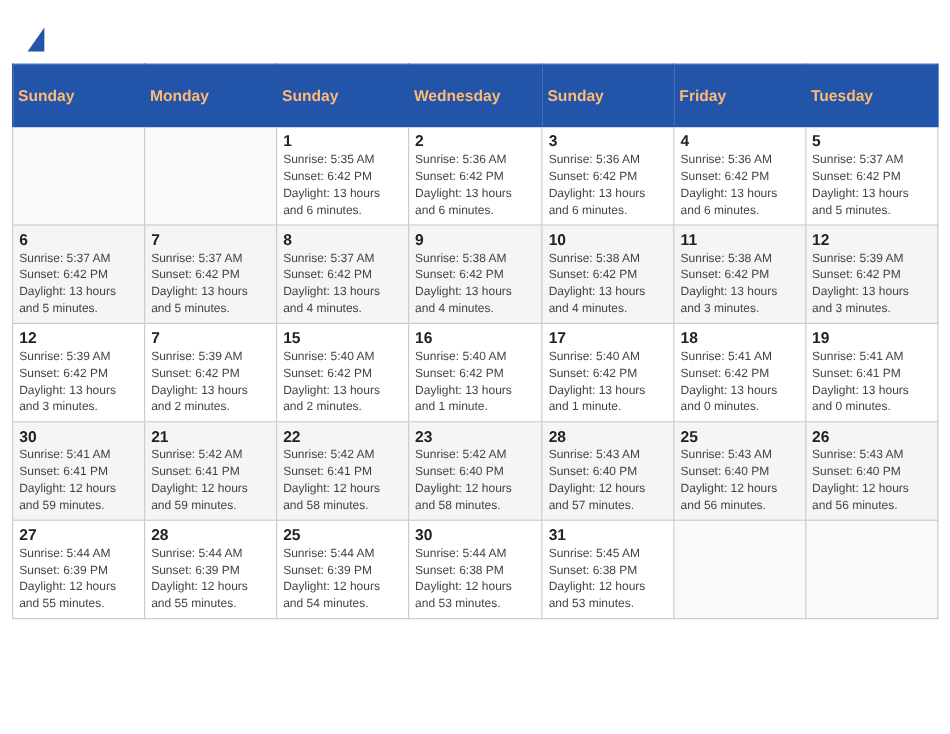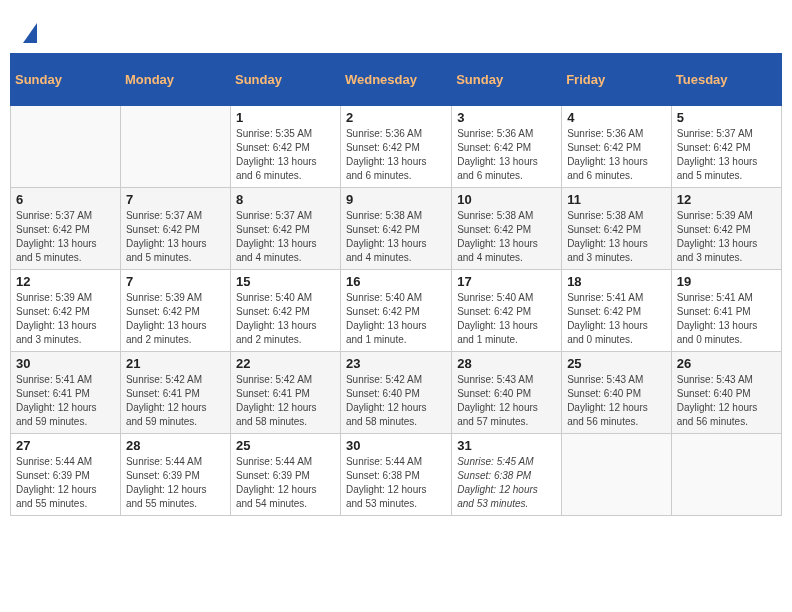--- a/index.html
+++ b/index.html
@@ -339,21 +339,21 @@
         </td>
         <td>
           <div class="day-number">30</div>
           <div class="day-info" style="white-space: pre-line;">Sunrise: 5:44 AM
 Sunset: 6:38 PM
 Daylight: 12 hours
 and 53 minutes.</div>
         </td>
         <td>
           <div class="day-number">31</div>
-          <div class="day-info" style="white-space: pre-line; font-style: italic;">Sunrise: 5:45 AM
+          <div class="day-info" style="white-space: pre-line;">Sunrise: 5:45 AM
 Sunset: 6:38 PM
 Daylight: 12 hours
 and 53 minutes.</div>
         </td>
         <td class="empty"></td>
         <td class="empty"></td>
       </tr>
     </tbody>
 </table>
 

